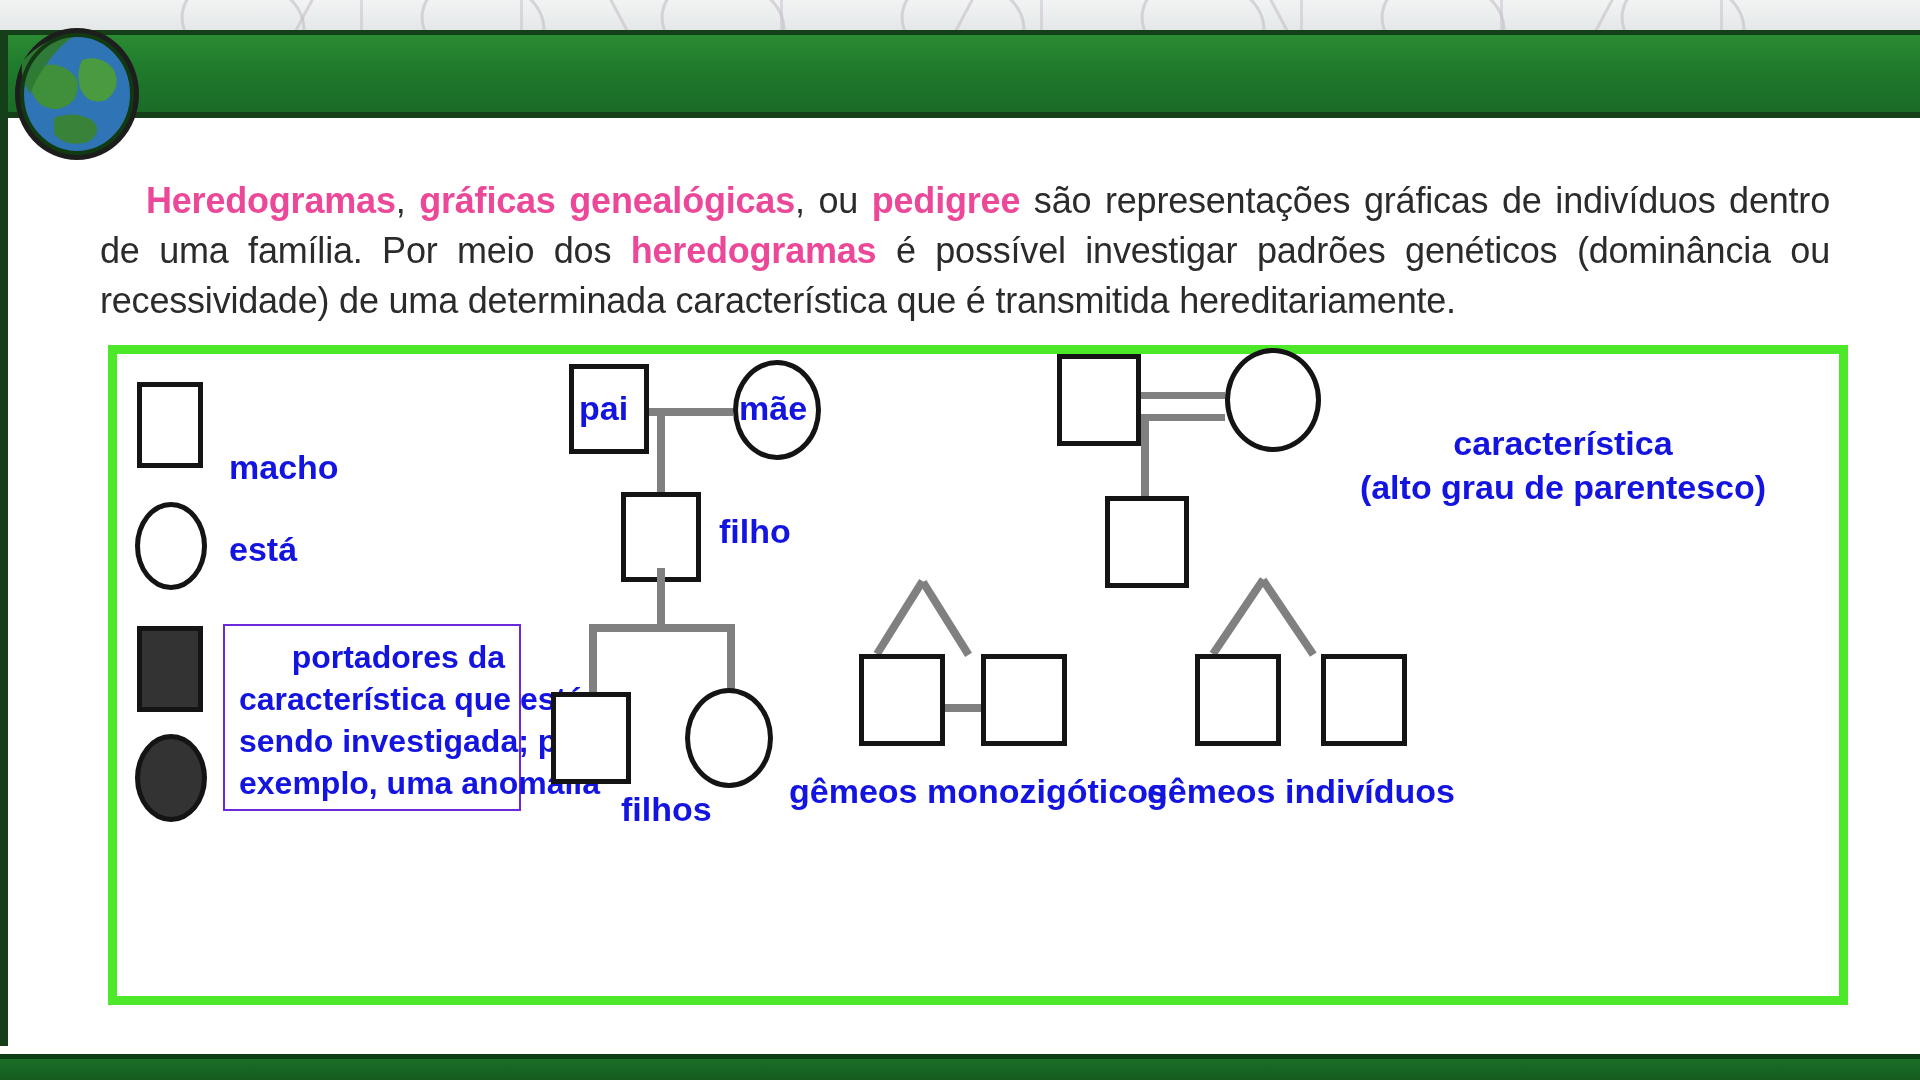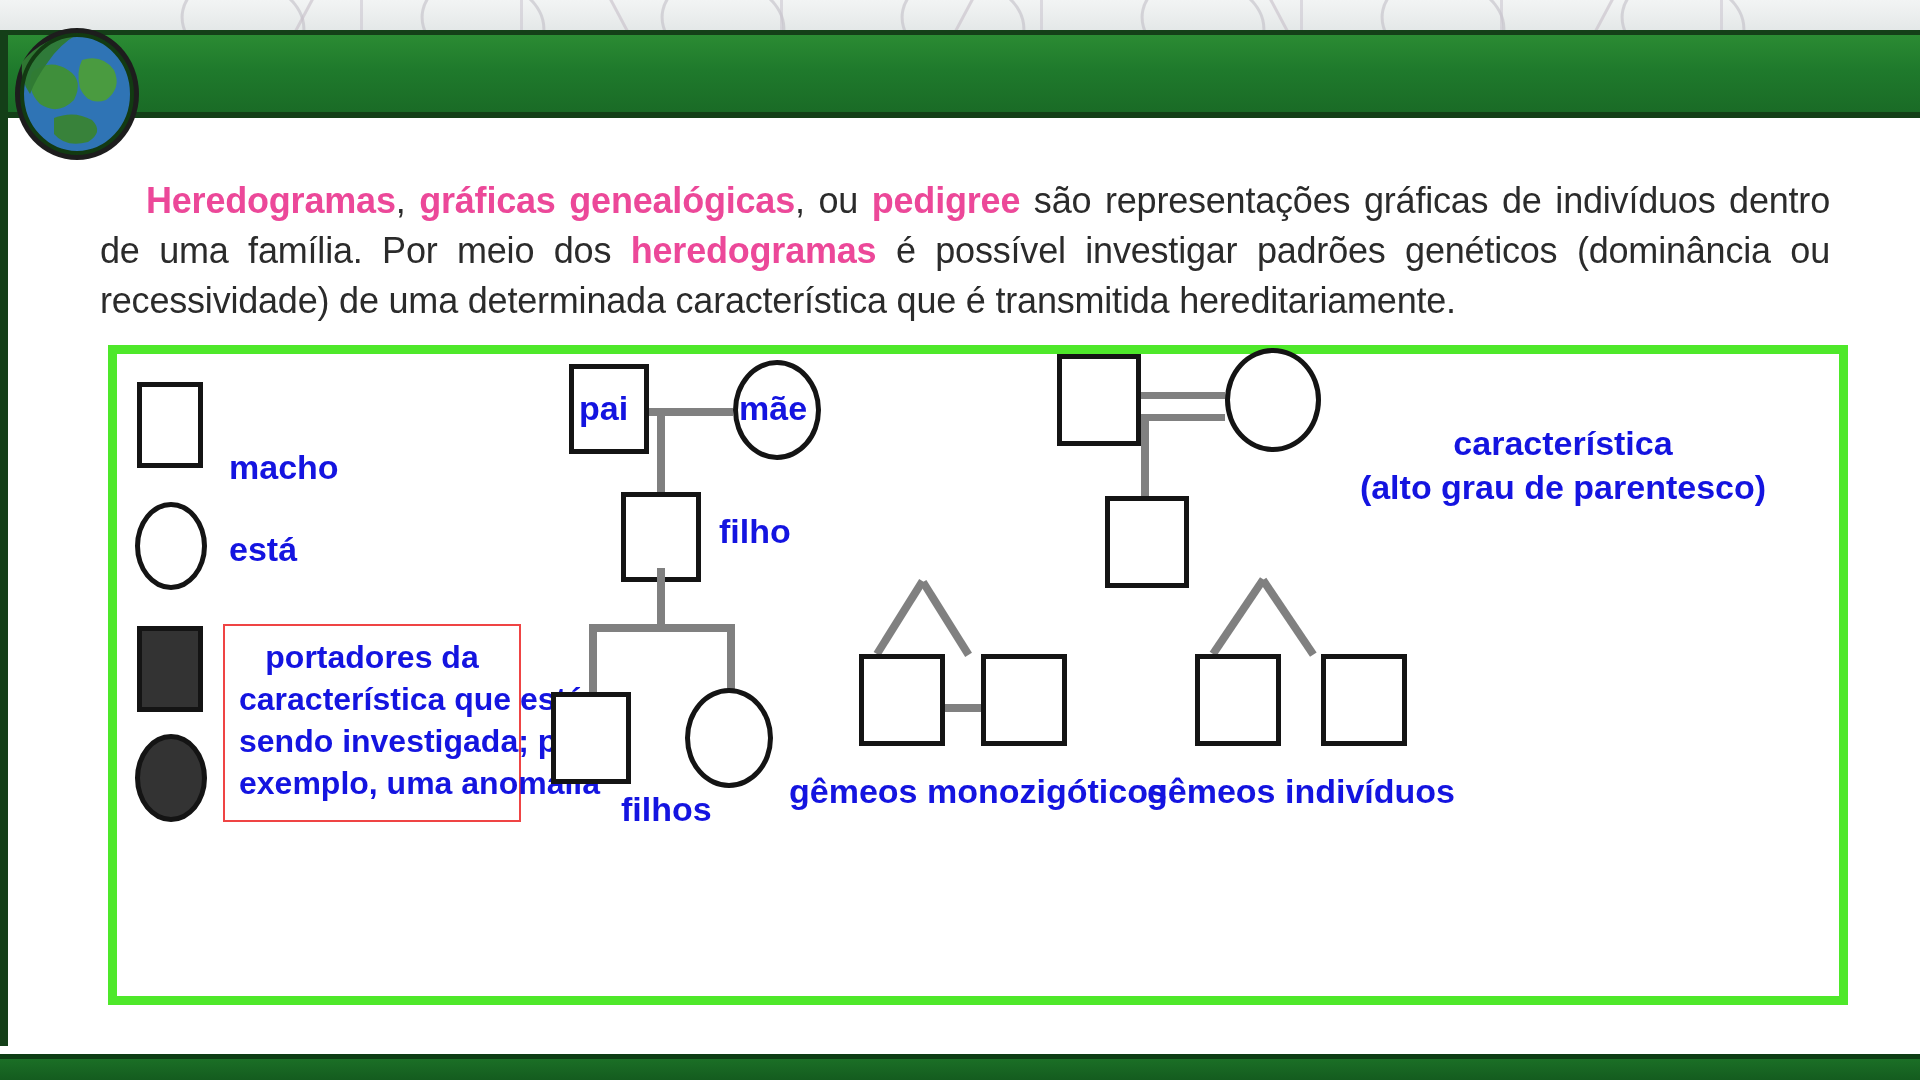--- a/index.html
+++ b/index.html
@@ -141,24 +141,24 @@
     position: absolute;
     height: 8px;
     background: #808080;
     transform-origin: 0 50%;
   }
 
   
   .note-box {
     position: absolute;
     box-sizing: border-box;
-    border: 2px solid #ef4444;
-    background: #ffffff;
-    text-align: center;
-    padding: 10px 14px 16px 14px;
+    border: 2px solid #6d28d9;
+    background: #ffffff;
+    text-align: right;
+    padding: 10px 14px 5px 14px;
   }
   .note-box .line {
     color: #1414e0;
     font-weight: bold;
     font-size: 32px;
     line-height: 42px;
     white-space: nowrap;
     font-family: "Liberation Sans", sans-serif;
   }
 

